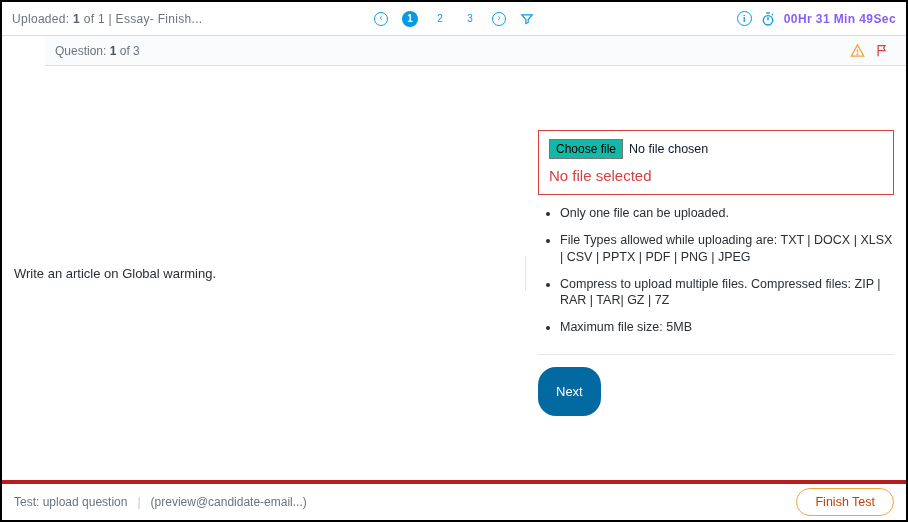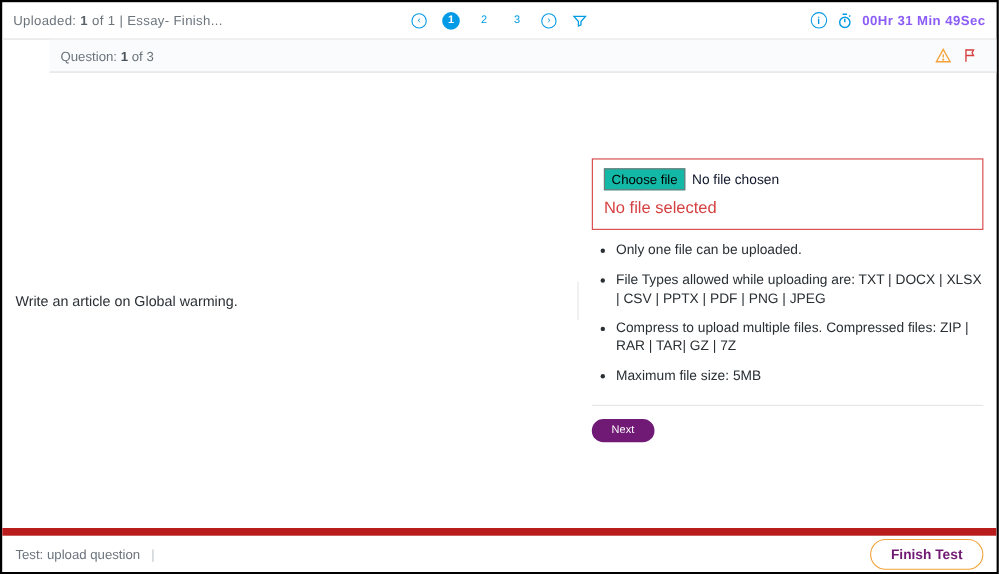--- a/index.html
+++ b/index.html
@@ -61,34 +61,34 @@
   .no-chosen { font-size:12.5px; color:#0f172a; }
   .no-selected { color:#d64040; font-size:15px; }
 
   .rules { list-style: disc; padding-left: 22px; }
   .rules li { margin-bottom: 10px; line-height:1.35; }
   .uploaded-label { font-weight:700; margin: 6px 0 0 6px; }
 
   .divider { border:none; border-top:1px solid #e3e6e9; margin: 18px 0 12px; }
 
   .next-btn {
-    background:#701a75; border:none; color:#fff; font-size:10px; font-weight:500;
-    padding:5px 18px; border-radius:18px; cursor:pointer;
+    background:#0369a1; border:none; color:#fff; font-size:13px; font-weight:500;
+    padding:17px 18px; border-radius:18px; cursor:pointer;
   }
 
   
   .footer {
     position:absolute; bottom:0; left:0; right:0; height:40px;
-    border-top:7px solid #b91c1c; display:flex; align-items:center; padding:0 12px;
+    border-top:4px solid #b91c1c; display:flex; align-items:center; padding:0 12px;
     font-size:12px; color:#6b747c;
   }
   .footer .sep { margin: 0 10px; color:#c0c6cc; }
   .finish-btn {
-    margin-left:auto; border:1.5px solid #f4a23a; background:#fff; color:#701a75;
-    padding:6px 18px; border-radius:18px; font-size:12.5px; font-weight:700; cursor:pointer;
+    margin-left:auto; border:1.5px solid #f4a23a; background:#fff; color:#c2410c;
+    padding:6px 18px; border-radius:18px; font-size:12.5px; font-weight:400; cursor:pointer;
   }
 </style>
 </head>
 <body>
 
 <div class="topbar">
   <span class="section-label">
     <span>Uploaded: </span><span class="strong">1</span><span> of </span><span>1</span><span>  |  </span><span>Essay- Finish...</span>
   </span>
 
@@ -168,14 +168,15 @@
 
     <hr class="divider">
 
     <button class="next-btn">Next</button>
   </div>
 </div>
 
 <div class="footer">
   <span>Test: upload question</span>
   <span class="sep">|</span>
+  <span>(preview@candidate-email...)</span>
   <button class="finish-btn">Finish Test</button>
 </div>
 
 </body></html>

